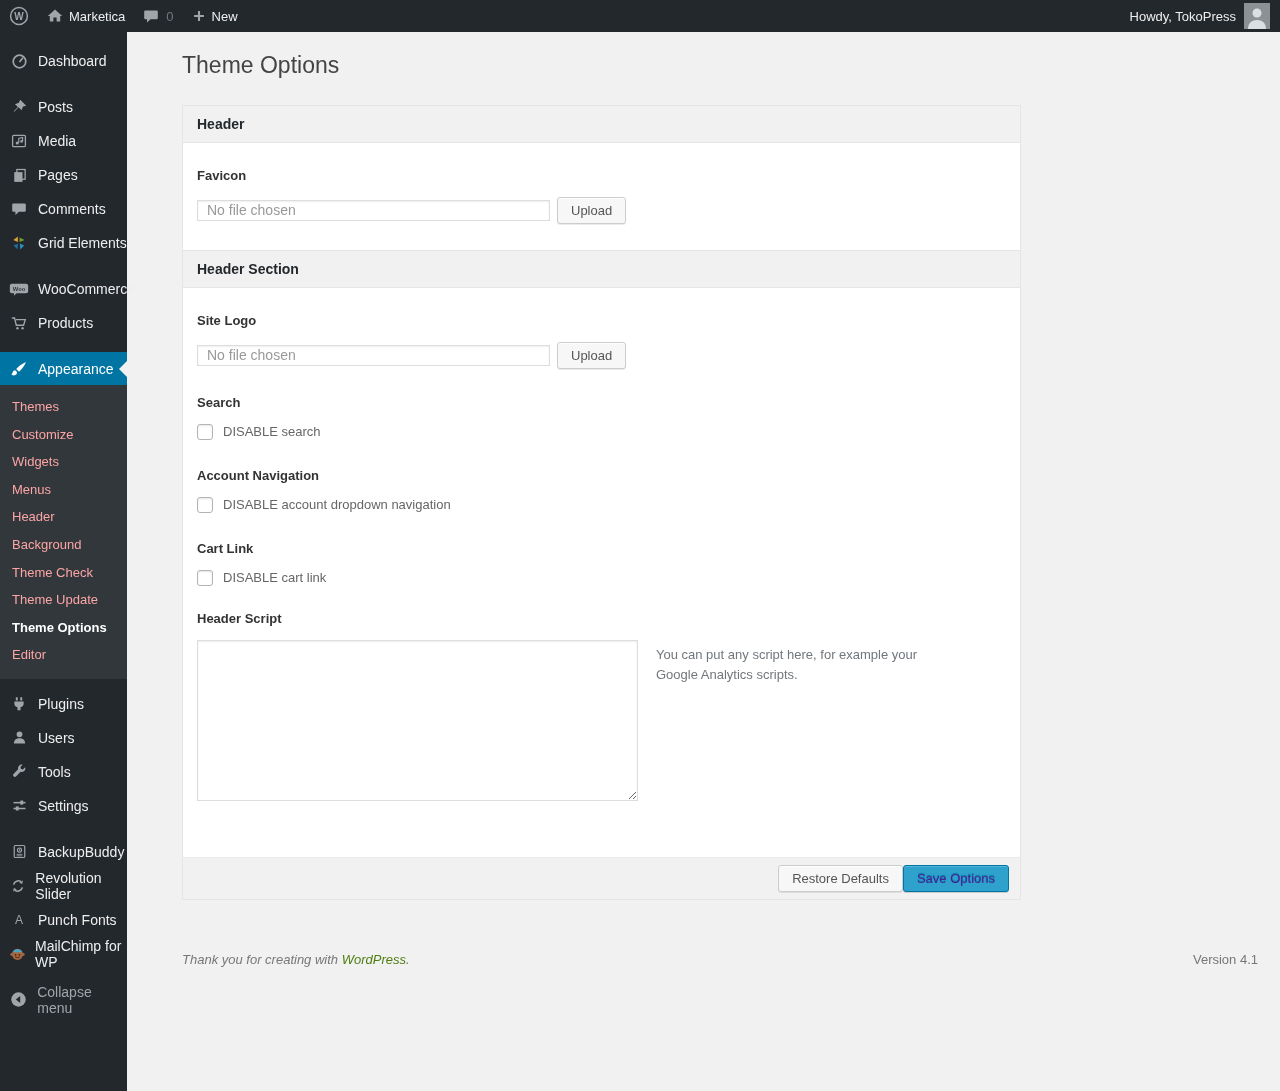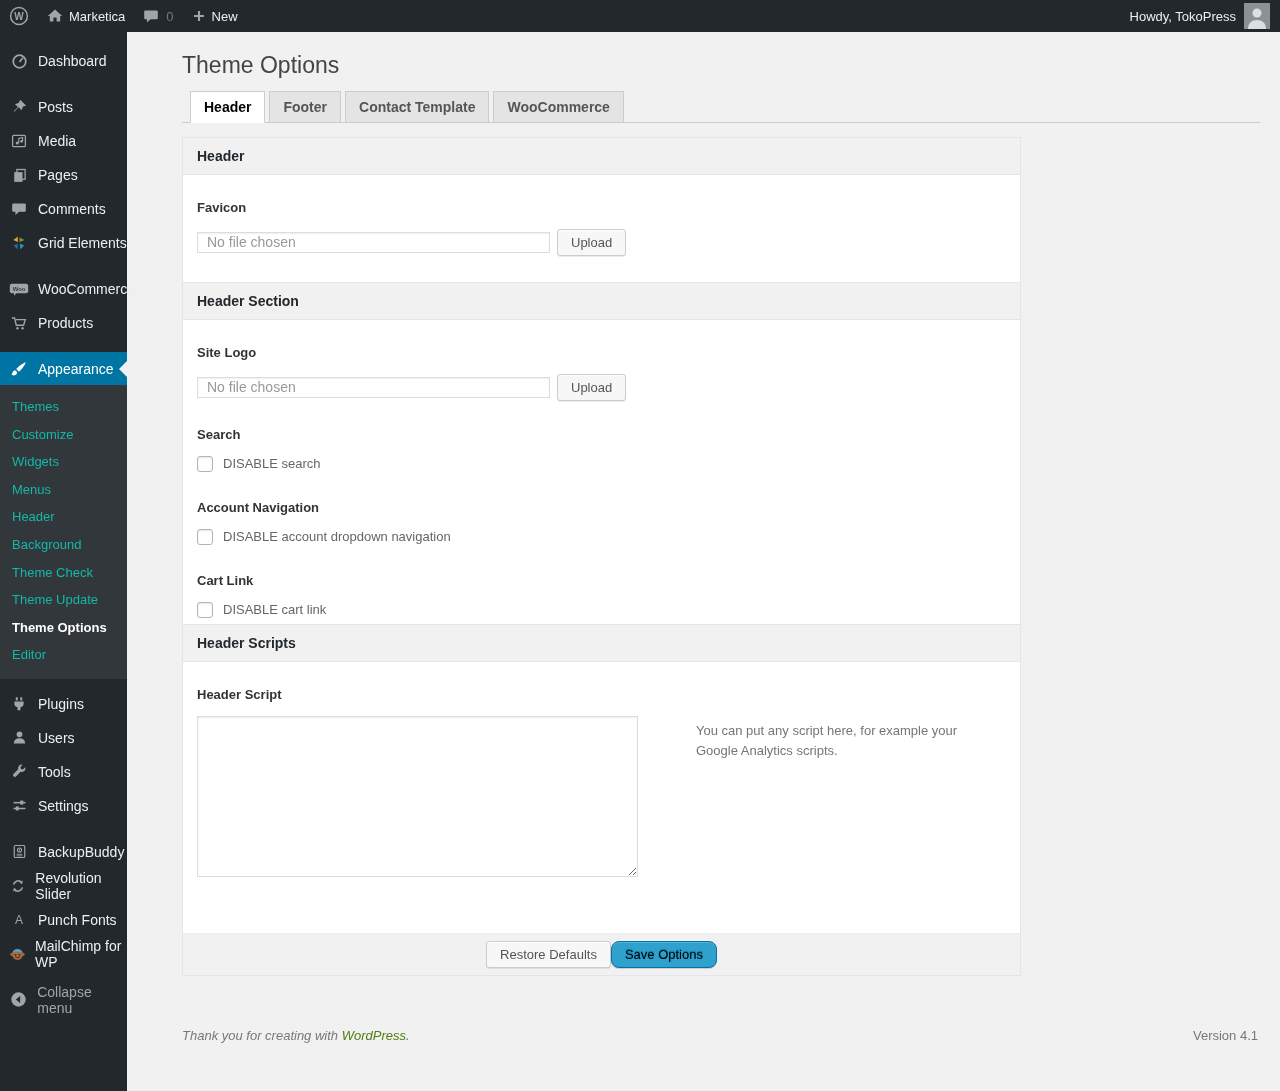--- a/index.html
+++ b/index.html
@@ -32,21 +32,21 @@
   .mi { display:flex; align-items:center; height:34px; font-size:14px; color:#eee; cursor:pointer; }
   .mi .ico { width:20px; margin:0 9px 0 9px; display:flex; justify-content:center; align-items:center; color:#a0a5aa; }
   .msep { height:12px; }
   .mi.active { background:#0074a2; color:#fff; position:relative; height:33px; }
   .mi.active .ico { color:#fff; }
   .mi.active::after {
     content:''; position:absolute; right:0; top:50%; margin-top:-8px;
     border:8px solid transparent; border-right-color:#f1f1f1;
   }
   .submenu { background:#32373c; padding:8px 0 10px; }
-  .smi { padding:6px 12px; font-size:13px; color:#14b8a6; cursor:pointer; line-height:1.2; }
+  .smi { padding:6px 12px; font-size:13px; color:#fca5a5; cursor:pointer; line-height:1.2; }
   .smi.current { color:#fff; font-weight:bold; }
   
   .content { margin-left:160px; padding:10px 20px 0 22px; }
   h1.page-title { font-size:23px; font-weight:400; color:#444; padding:9px 0 10px; line-height:1.3; }
   .nav-tabs { border-bottom:1px solid #ccc; padding-left:8px; }
   .nav-tab {
     display:inline-block; padding:7px 13px; margin:0 4px -1px 0;
     font-size:14px; font-weight:bold; color:#555;
     background:#e4e4e4; border:1px solid #ccc; cursor:pointer; text-decoration:none;
   }
@@ -73,34 +73,34 @@
     background:#f7f7f7; border:1px solid #ccc; border-radius:3px; cursor:pointer;
     box-shadow:inset 0 1px 0 #fff, 0 1px 0 rgba(0,0,0,.08);
     font-family:"Liberation Sans", sans-serif;
   }
   .check-row { display:flex; align-items:center; margin:6px 0 28px; font-size:13px; color:#666; cursor:default; }
   .check-row input[type=checkbox] {
     appearance:none; -webkit-appearance:none; width:16px; height:16px;
     border:1px solid #b4b4b4; border-radius:3px; background:#fff; margin:0 10px 0 0;
     box-shadow:inset 0 1px 2px rgba(0,0,0,.1); cursor:pointer;
   }
-  .script-row { display:flex; align-items:flex-start; margin-bottom:56px;gap:40px; }
+  .script-row { display:flex; align-items:flex-start; margin-bottom:56px; }
   .script-row textarea {
     width:441px; height:161px; border:1px solid #ddd; padding:6px 8px;
     font-family:"DejaVu Sans Mono", monospace; font-size:13px; color:#333;
     box-shadow:inset 0 1px 2px rgba(0,0,0,.07); resize:both; outline:none; background:#fff;
   }
   .help { margin:5px 0 0 18px; width:305px; font-size:13px; color:#72777c; line-height:1.55; }
   .panel-footer {
-    display:flex; justify-content:center; align-items:center;
+    display:flex; justify-content:flex-end; align-items:center;
     background:#f1f1f1; border-top:1px solid #ececec; padding:7px 11px;
   }
   .btn-primary {
-    padding:5px 13px; font-size:13px; color:#000000; cursor:pointer;
-    background:#2ea2cc; border:1px solid #0074a2; border-radius:8px;
+    padding:5px 13px; font-size:13px; color:#4c1d95; cursor:pointer;
+    background:#2ea2cc; border:1px solid #0074a2; border-radius:3px;
     box-shadow:inset 0 1px 0 rgba(120,200,230,.5), 0 1px 0 rgba(0,0,0,.15);
     text-shadow:0 -1px 1px #0074a2;
     font-family:"Liberation Sans", sans-serif;
   }
   
   .page-footer {
     display:flex; justify-content:space-between; align-items:center;
     margin-top:52px; padding-right:0; font-size:13px; color:#777; width:1076px;
   }
   .page-footer .thanks { font-style:italic; }
@@ -347,23 +347,20 @@
           <path d="M12 5.8 L6.8 10 L12 14.2 z" fill="#23282d"></path>
         </svg>
       </span>
     <span>Collapse menu</span>
   </div>
 </div>
 
 <div class="content">
   <h1 class="page-title">Theme Options</h1>
 
-  <div class="nav-tabs">
-    <a class="nav-tab active">Header</a><a class="nav-tab">Footer</a><a class="nav-tab">Contact Template</a><a class="nav-tab">WooCommerce</a>
-  </div>
 
   <div class="panel">
     <div class="section-bar">Header</div>
 
     <div class="field">
       <div class="flabel">Favicon</div>
       <div class="frow">
         <input class="file-input" type="text" placeholder="No file chosen" style="">
         <button class="btn">Upload</button>
       </div>
@@ -387,21 +384,20 @@
         <input type="checkbox" style="">
         <span>DISABLE account dropdown navigation</span>
       </label>
       <div class="flabel" style="margin-top:0">Cart Link</div>
       <label class="check-row" style="margin-bottom:6px">
         <input type="checkbox" style="">
         <span>DISABLE cart link</span>
       </label>
     </div>
 
-    <div class="section-bar">Header Scripts</div>
 
     <div class="field">
       <div class="flabel">Header Script</div>
       <div class="script-row">
         <textarea style=""></textarea>
         <p class="help">You can put any script here, for example your Google Analytics scripts.</p>
       </div>
     </div>
 
     <div class="panel-footer">

